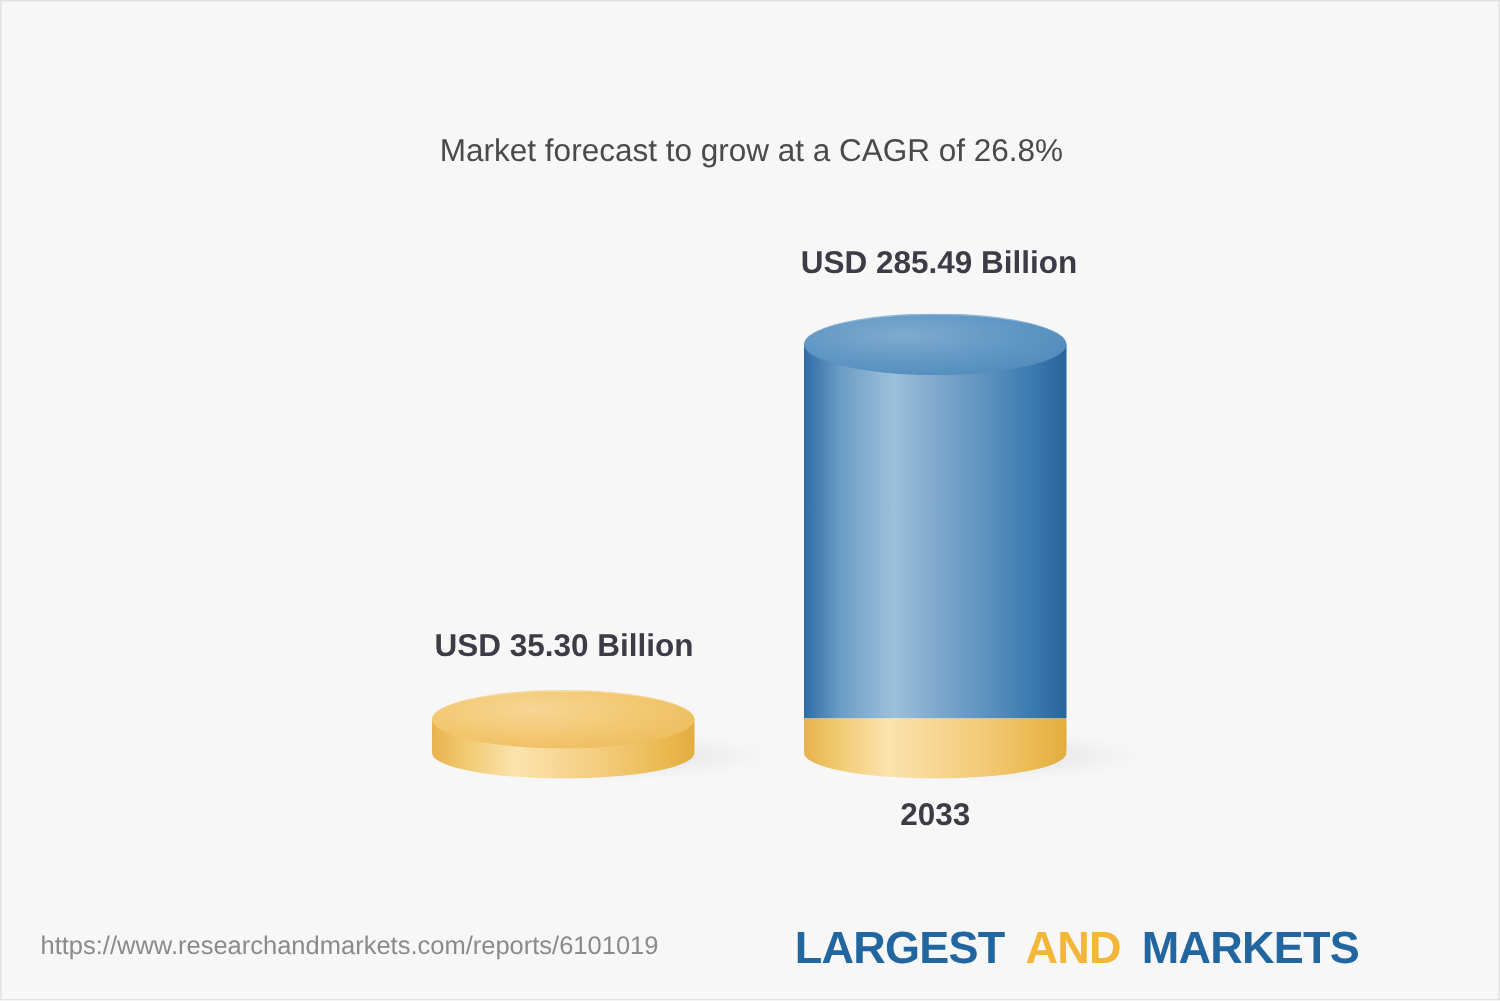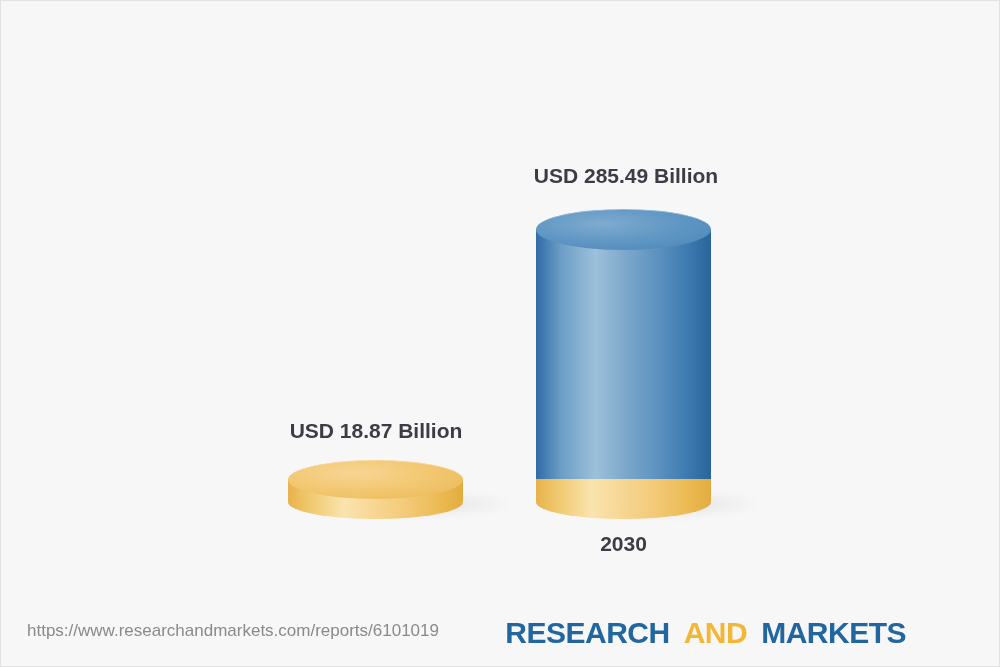--- a/index.html
+++ b/index.html
@@ -122,53 +122,54 @@
     color:#2266a0; letter-spacing:0.2px;
     white-space:nowrap;
     margin-top:2px;
   }
 </style>
 </head>
 <body>
 
 <div id="page">
 
+  <div id="chart-subtitle">Market forecast to grow at a CAGR of 26.8%</div>
 
   <div id="plot">
 
     <div class="value-label" style="left:505px; top:163px; width:240px;">USD 285.49 Billion</div>
 
     <div class="cyl-shadow" style="left:548px; top:488px; width:210px; height:30px;"></div>
 
     <div class="cyl" style="left:535px; top:208px; width:175px; height:300px; z-index:2;">
 
       <div class="cyl-body blue-body" style="top:20px; height:250px;"></div>
 
       <div class="cyl-body yellow-body" style="top:270px; height:22px;"></div>
 
       <div class="cyl-bottom yellow-body" style="top:276px; height:34px;"></div>
 
       <div class="cyl-top blue-top" style="top:0px; height:41px;"></div>
     </div>
 
-    <div class="cat-label" style="left:535px; top:531px; width:175px;">2030</div>
+    <div class="cat-label" style="left:535px; top:531px; width:175px;">2033</div>
 
-    <div class="value-label" style="left:255px; top:418px; width:240px;">USD 18.87 Billion</div>
+    <div class="value-label" style="left:255px; top:418px; width:240px;">USD 35.30 Billion</div>
 
     <div class="cyl-shadow" style="left:300px; top:489px; width:210px; height:28px;"></div>
 
     <div class="cyl" style="left:287px; top:459px; width:175px; height:52px; z-index:2;">
       <div class="cyl-body yellow-body" style="top:19px; height:22px;"></div>
       <div class="cyl-bottom yellow-body" style="top:25px; height:34px;"></div>
       <div class="cyl-top yellow-top" style="top:0px; height:39px;"></div>
     </div>
 
 
   </div>
 
   <div id="footer">
     <div id="source-url">https://www.researchandmarkets.com/reports/6101019</div>
     <div id="logo">
-      <div id="logo-main"><span>RESEARCH</span><span class="and" style="padding:0 14px;">AND</span><span>MARKETS</span></div>
+      <div id="logo-main"><span>LARGEST</span><span class="and" style="padding:0 14px;">AND</span><span>MARKETS</span></div>
     </div>
   </div>
 
 </div>
 
 </body></html>

